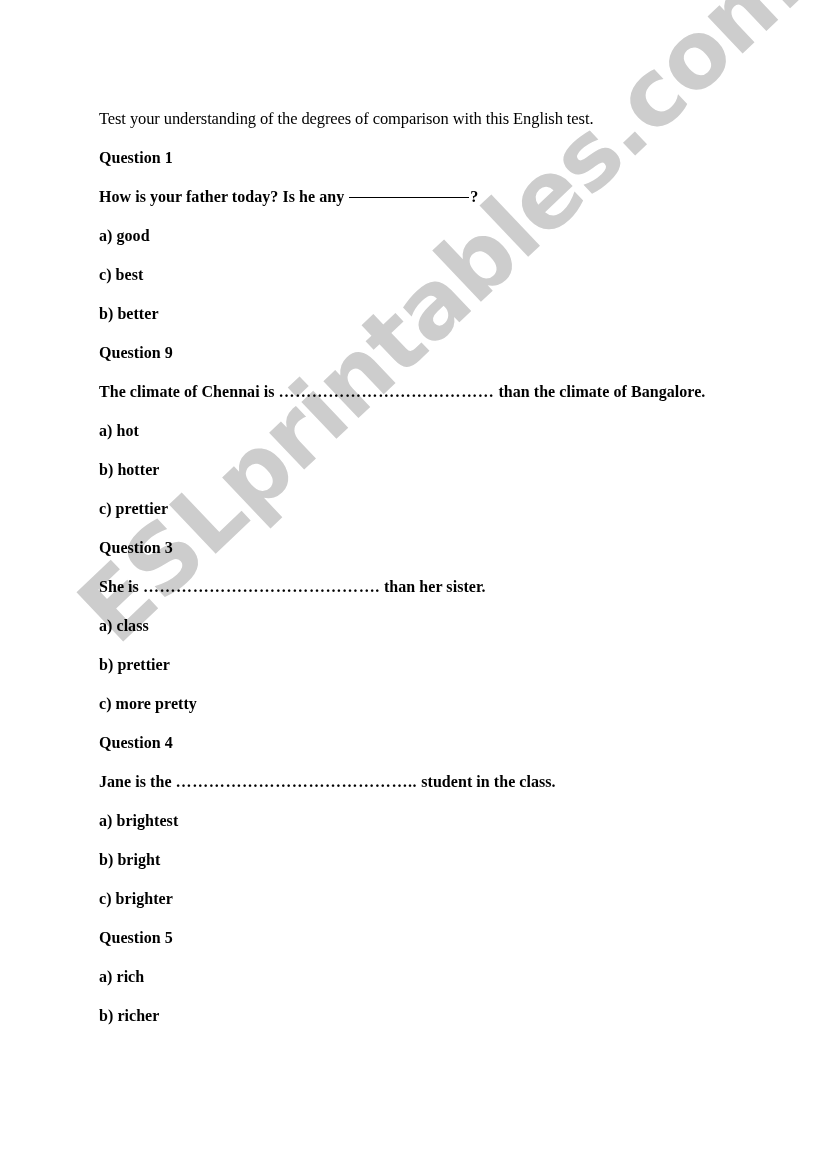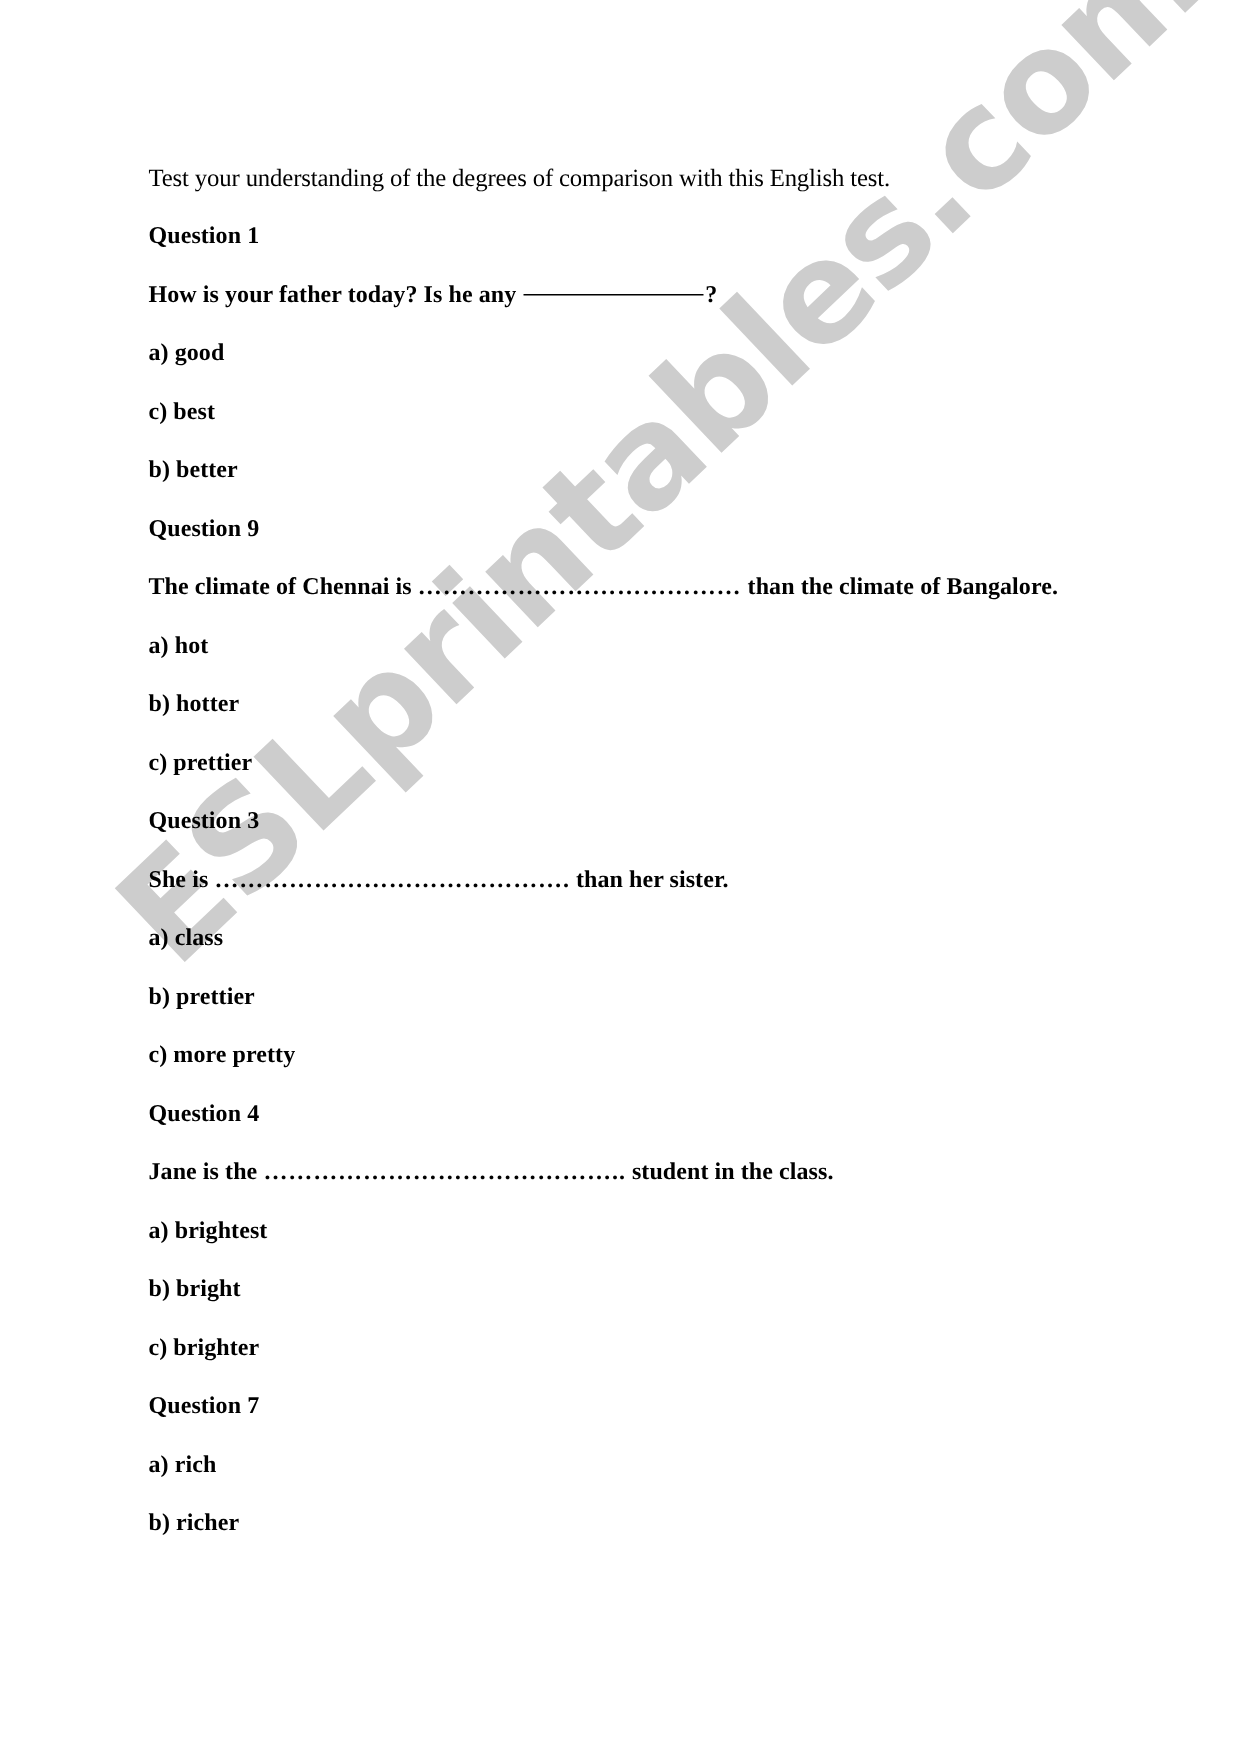--- a/index.html
+++ b/index.html
@@ -112,18 +112,18 @@
     <div class="line body">a) class</div>
     <div class="line body">b) prettier</div>
     <div class="line body">c) more pretty</div>
 
     <div class="line body">Question 4</div>
     <div class="line body"><span>Jane is the </span><span class="dots">……………………………………..</span><span> student in the class.</span></div>
     <div class="line body">a) brightest</div>
     <div class="line body">b) bright</div>
     <div class="line body">c) brighter</div>
 
-    <div class="line body">Question 7</div>
+    <div class="line body">Question 5</div>
     <div class="line body">a) rich</div>
     <div class="line body">b) richer</div>
 
   </div>
 </div>
 
 </body></html>

